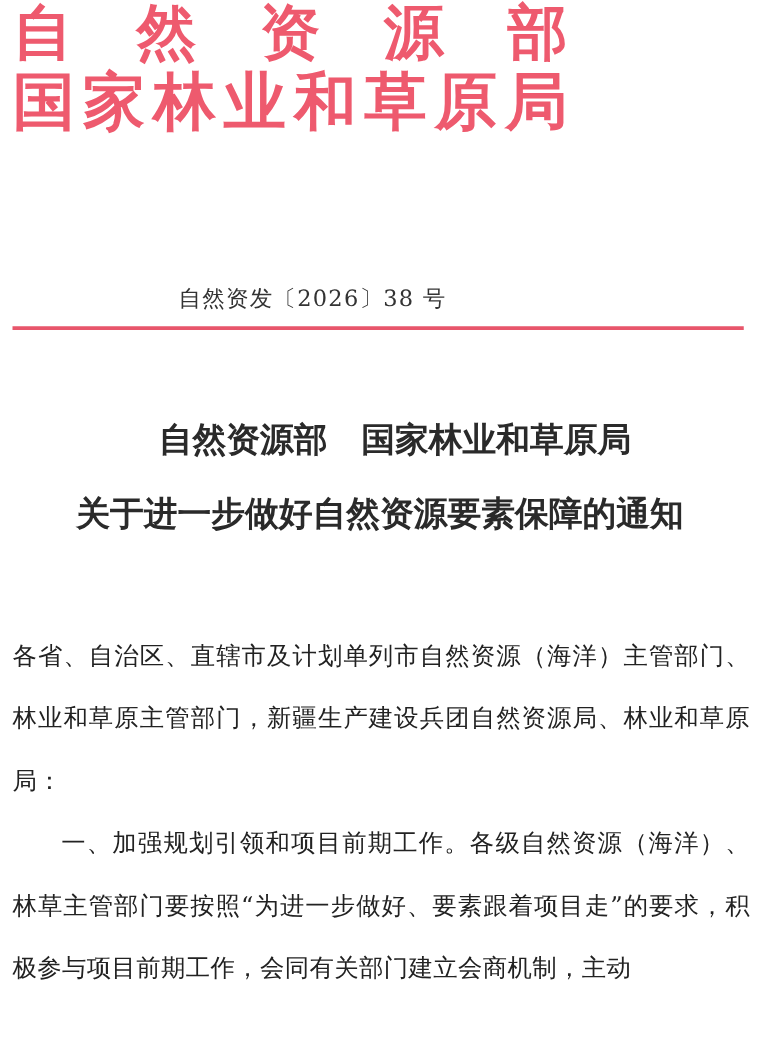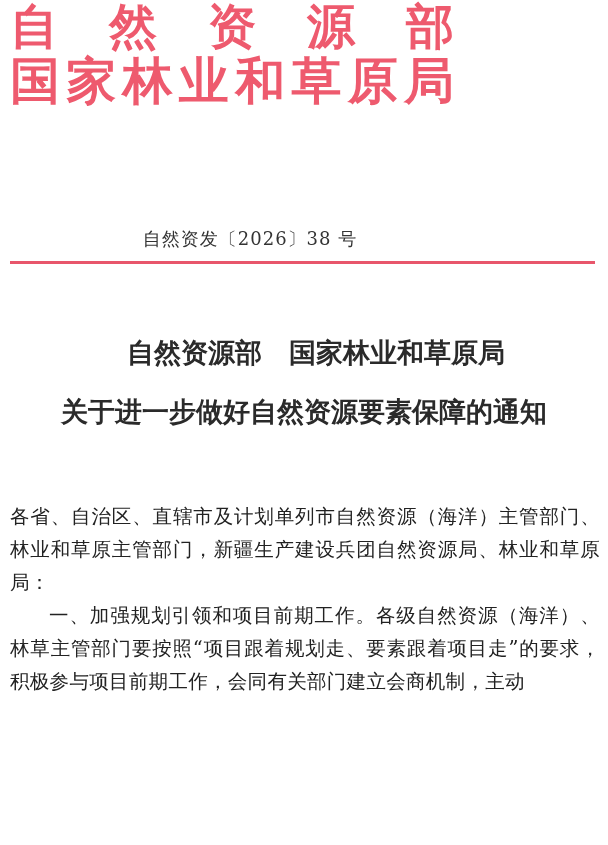--- a/index.html
+++ b/index.html
@@ -83,21 +83,21 @@
     line-height: 1;
   }
   .title.t1 { top: 339px; margin-left: 12px; }
   .title.t2 { top: 398px; }
   .body-text {
     position: absolute;
     left: 10px;
     top: 500px;
     width: 590px;
     font-size: 19.5px;
-    line-height: 33px;
+    line-height: 50px;
     color: #222222;
     letter-spacing: 0.3px;
   }
   .para {
     margin: 0;
     text-align: justify;
     text-align-last: left;
   }
   .para.indent {
     text-indent: 2em;
@@ -128,14 +128,14 @@
 
 <div class="doc-number">自然资发〔2026〕38 号</div>
 
 <div class="red-rule"></div>
 
 <div class="title t1">自然资源部　国家林业和草原局</div>
 <div class="title t2">关于进一步做好自然资源要素保障的通知</div>
 
 <div class="body-text">
   <p class="para">各省、自治区、直辖市及计划单列市自然资源（海洋）主管部门、林业和草原主管部门，新疆生产建设兵团自然资源局、林业和草原局：</p>
-  <p class="para indent">一、加强规划引领和项目前期工作。各级自然资源（海洋）、林草主管部门要按照“项目跟着规划走、要素跟着项目走”的要求，积极参与项目前期工作，会同有关部门建立会商机制，主动</p>
+  <p class="para indent">一、加强规划引领和项目前期工作。各级自然资源（海洋）、林草主管部门要按照“为进一步做好、要素跟着项目走”的要求，积极参与项目前期工作，会同有关部门建立会商机制，主动</p>
 </div>
 
 </body></html>

